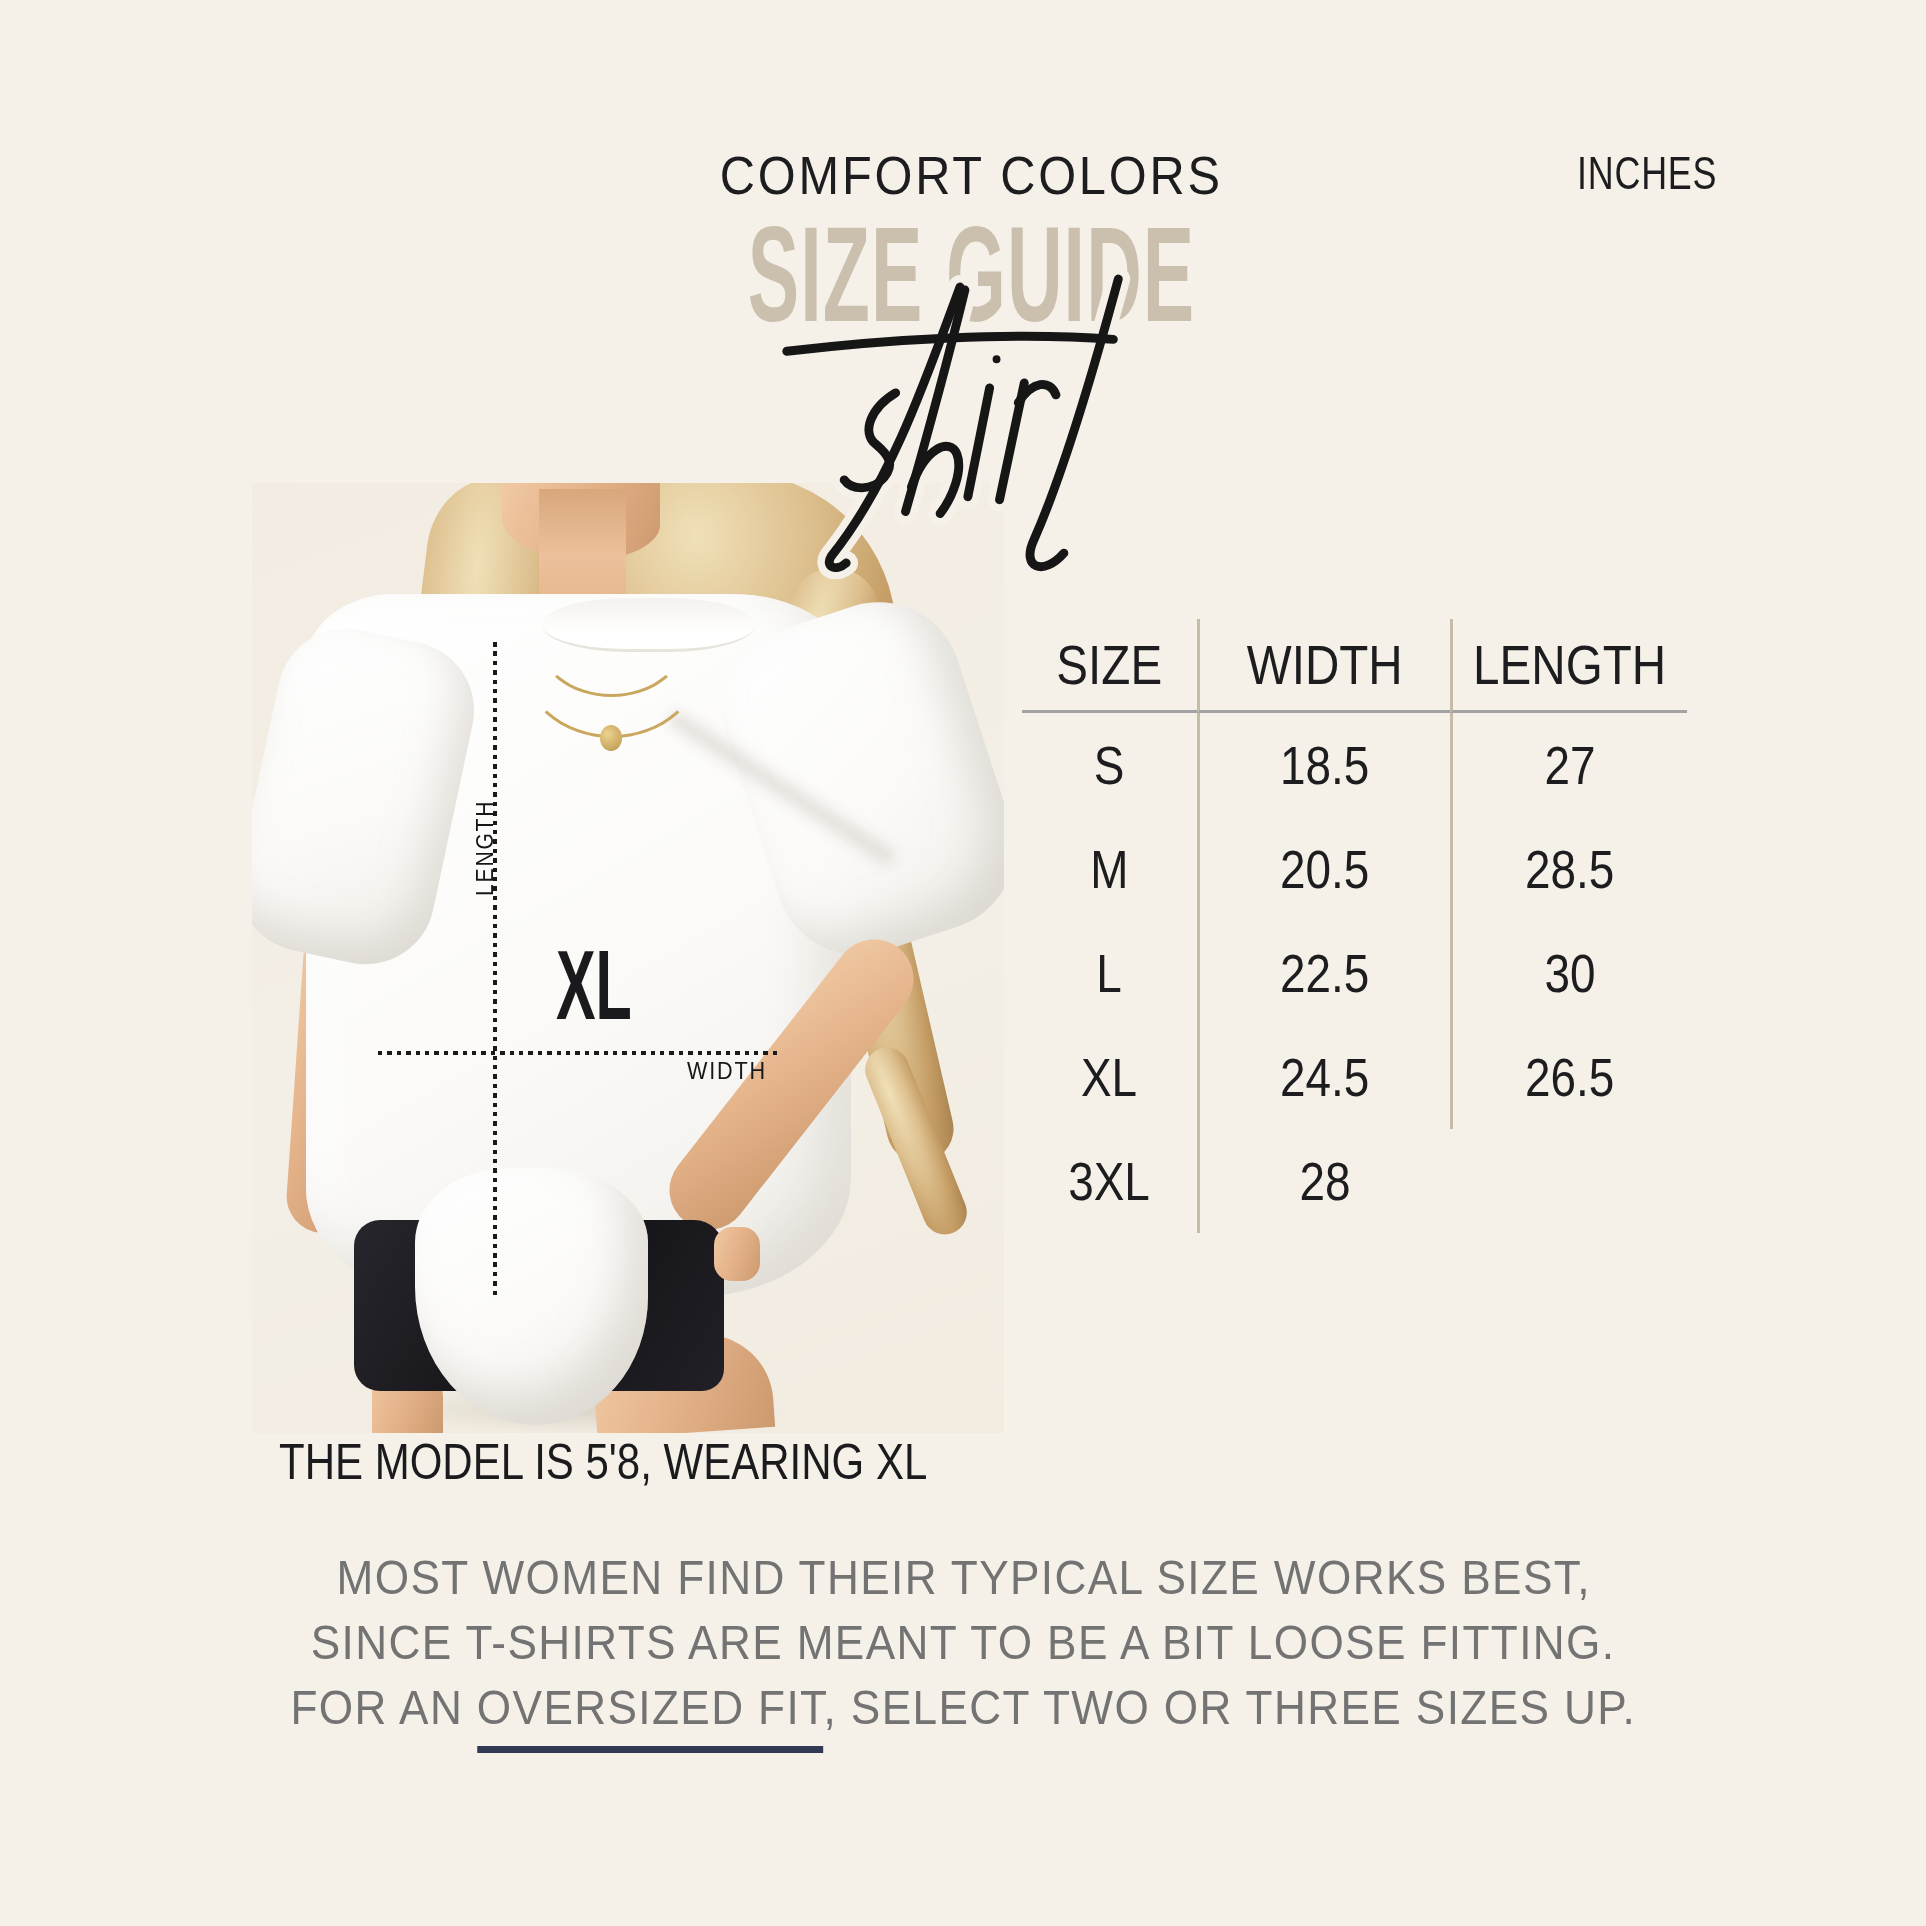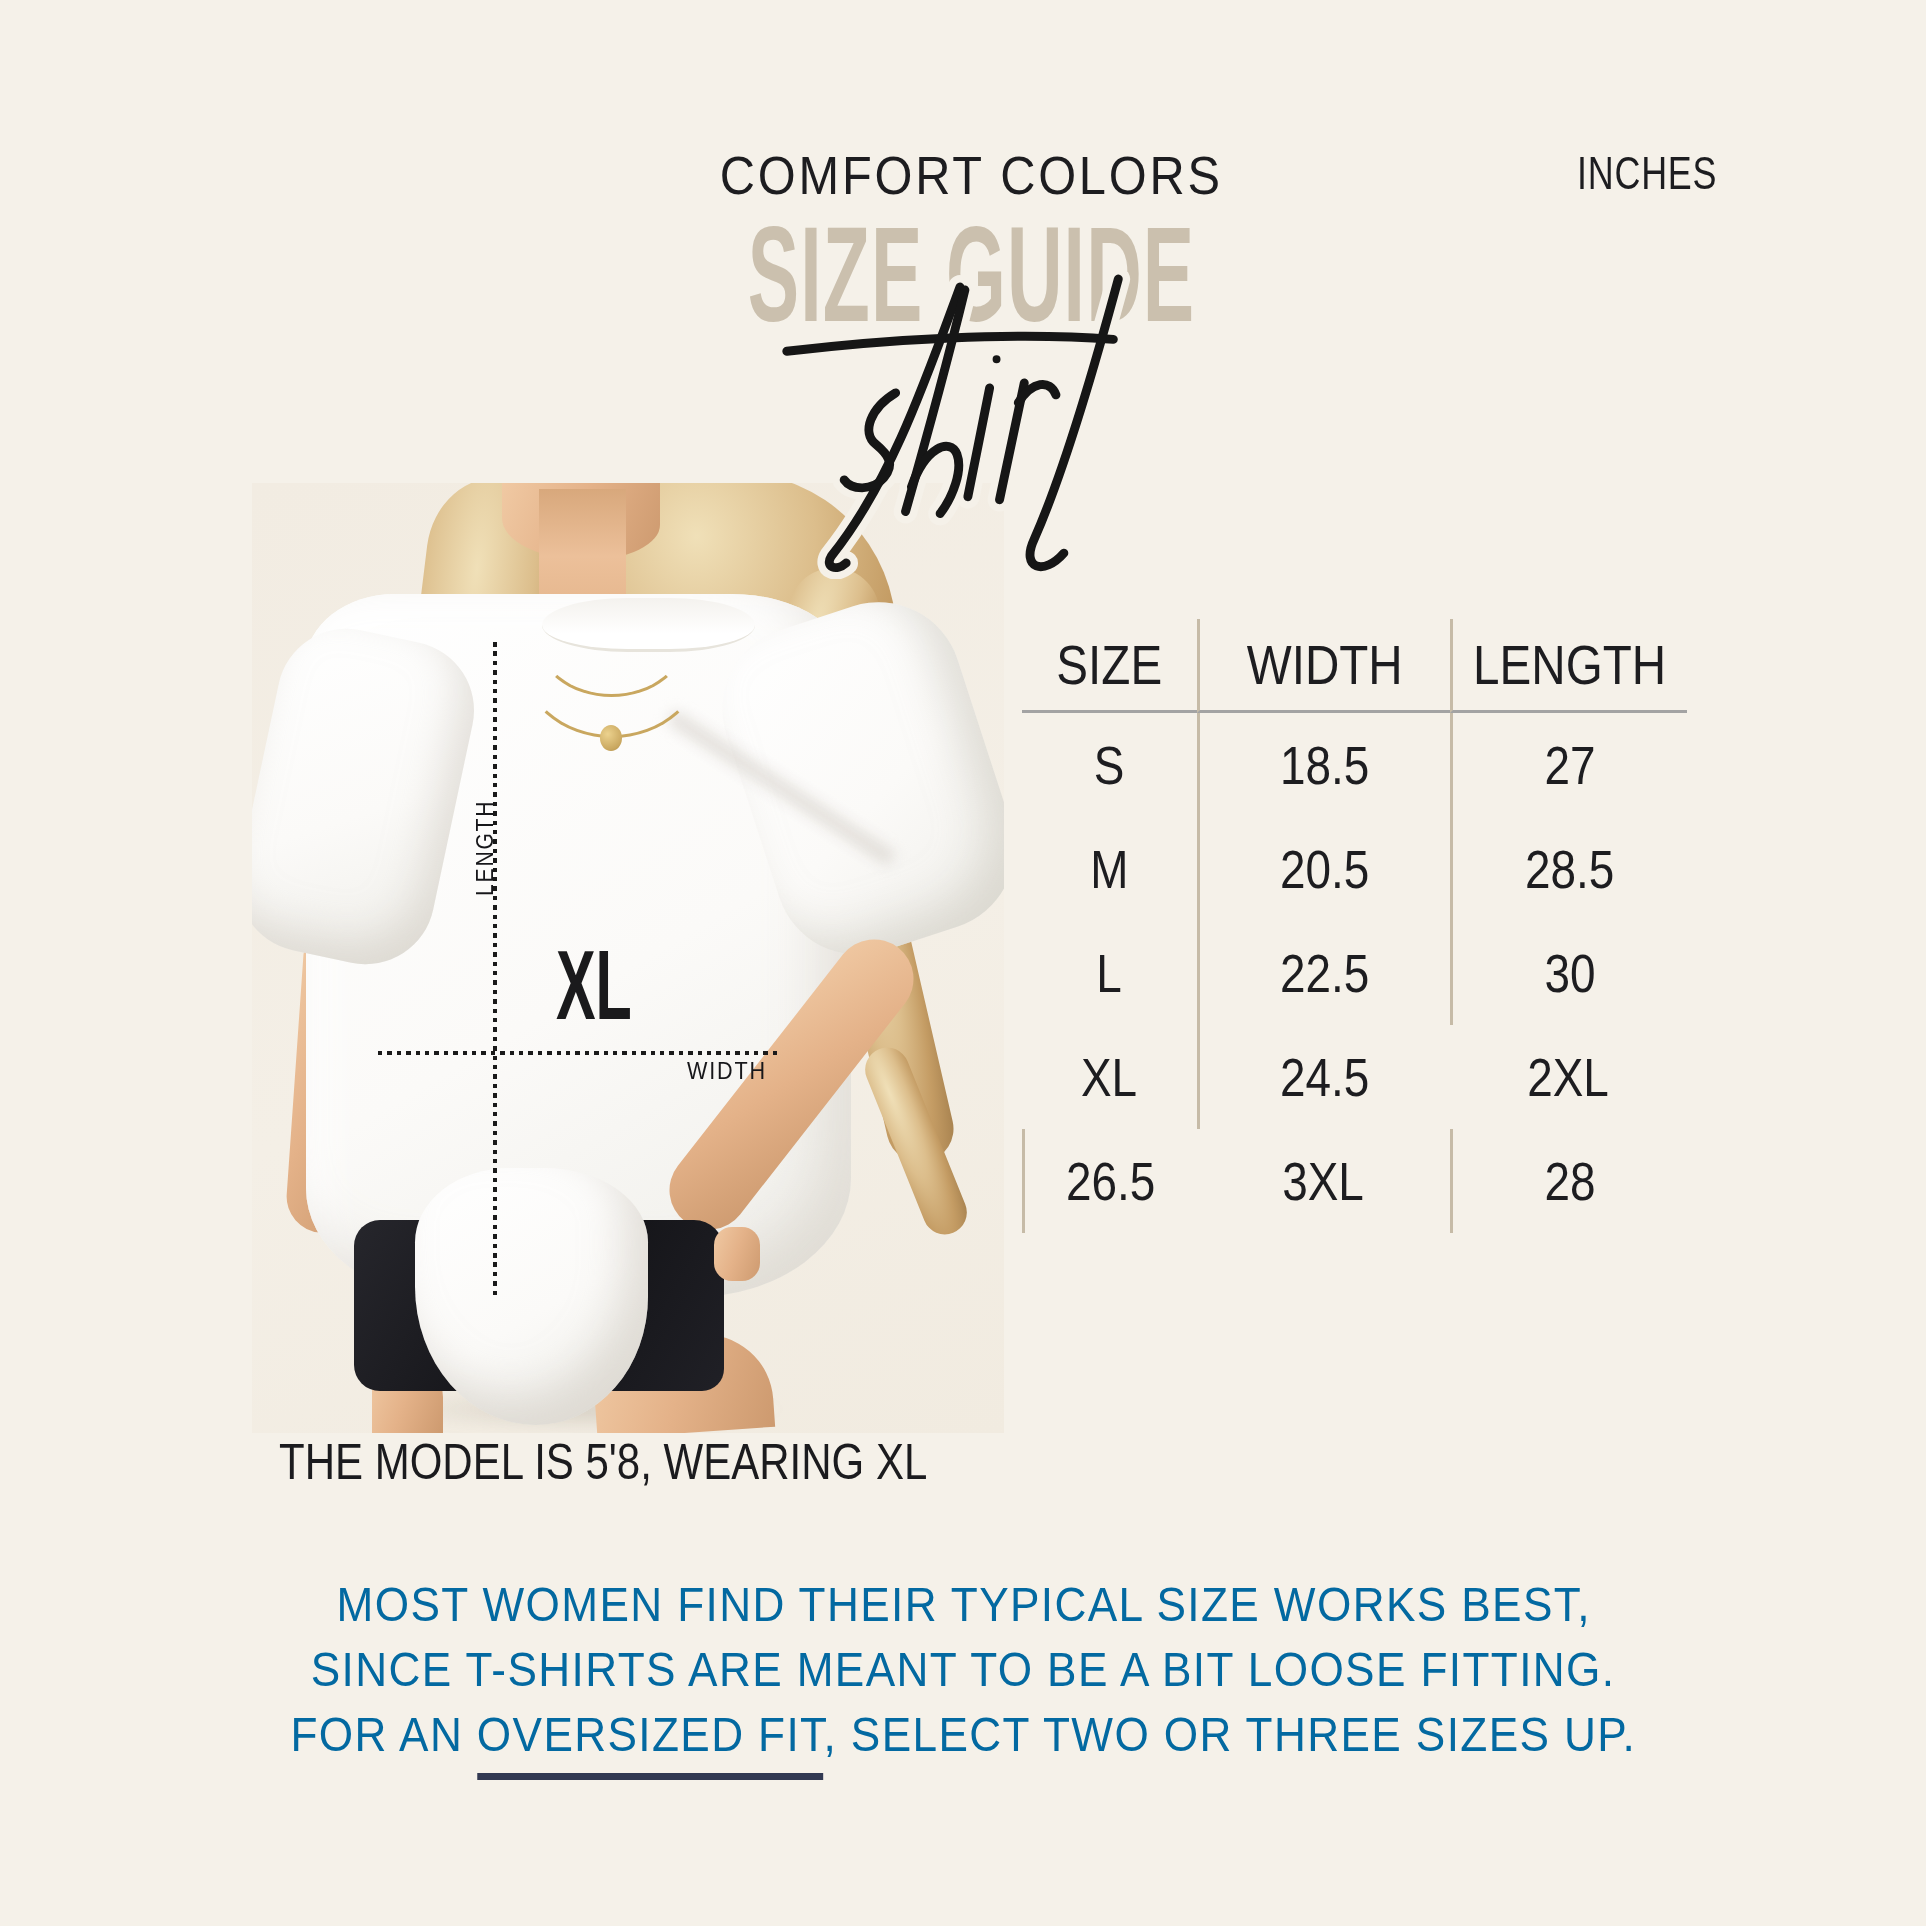--- a/index.html
+++ b/index.html
@@ -95,21 +95,21 @@
   .size-table{left:1022px;top:619px;width:665px;z-index:2;
               display:grid;grid-template-columns:175px 253px 237px;
               grid-template-rows:94px repeat(6,104px);}
   .size-table .cell{display:flex;align-items:center;justify-content:center;
                     font-size:54px;color:#1d1d20;}
   .size-table .cell .cx{transform:scaleX(.85);white-space:nowrap;}
   .size-table .th{font-size:56px;border-bottom:3px solid #a3a3a3;}
   .size-table .bl{border-left:3px solid #c6bba7;}
 
   
-  .footer{left:0;top:1550px;width:100%;text-align:center;z-index:2;color:#0369a1;margin-top:27px;}
+  .footer{left:0;top:1550px;width:100%;text-align:center;z-index:2;color:#737373;}
   .fline{height:65px;font-size:48px;letter-spacing:1.5px;white-space:nowrap;}
   .fline .cx{transform:scaleX(.92);}
   .uline{border-bottom:7px solid #323952;padding-bottom:12px;}
 </style>
 </head>
 <body>
 
 <div class="canvas">
 
   <div class="abs header">
@@ -224,23 +224,20 @@
         <span class="cx">30</span>
       </div>
 
     <div class="cell">
         <span class="cx">XL</span>
       </div>
     <div class="cell bl">
         <span class="cx">24.5</span>
       </div>
 
-    <div class="cell">
-        <span class="cx">2XL</span>
-      </div>
     <div class="cell bl">
         <span class="cx">26.5</span>
       </div>
 
     <div class="cell">
         <span class="cx">3XL</span>
       </div>
     <div class="cell bl">
         <span class="cx">28</span>
       </div>

